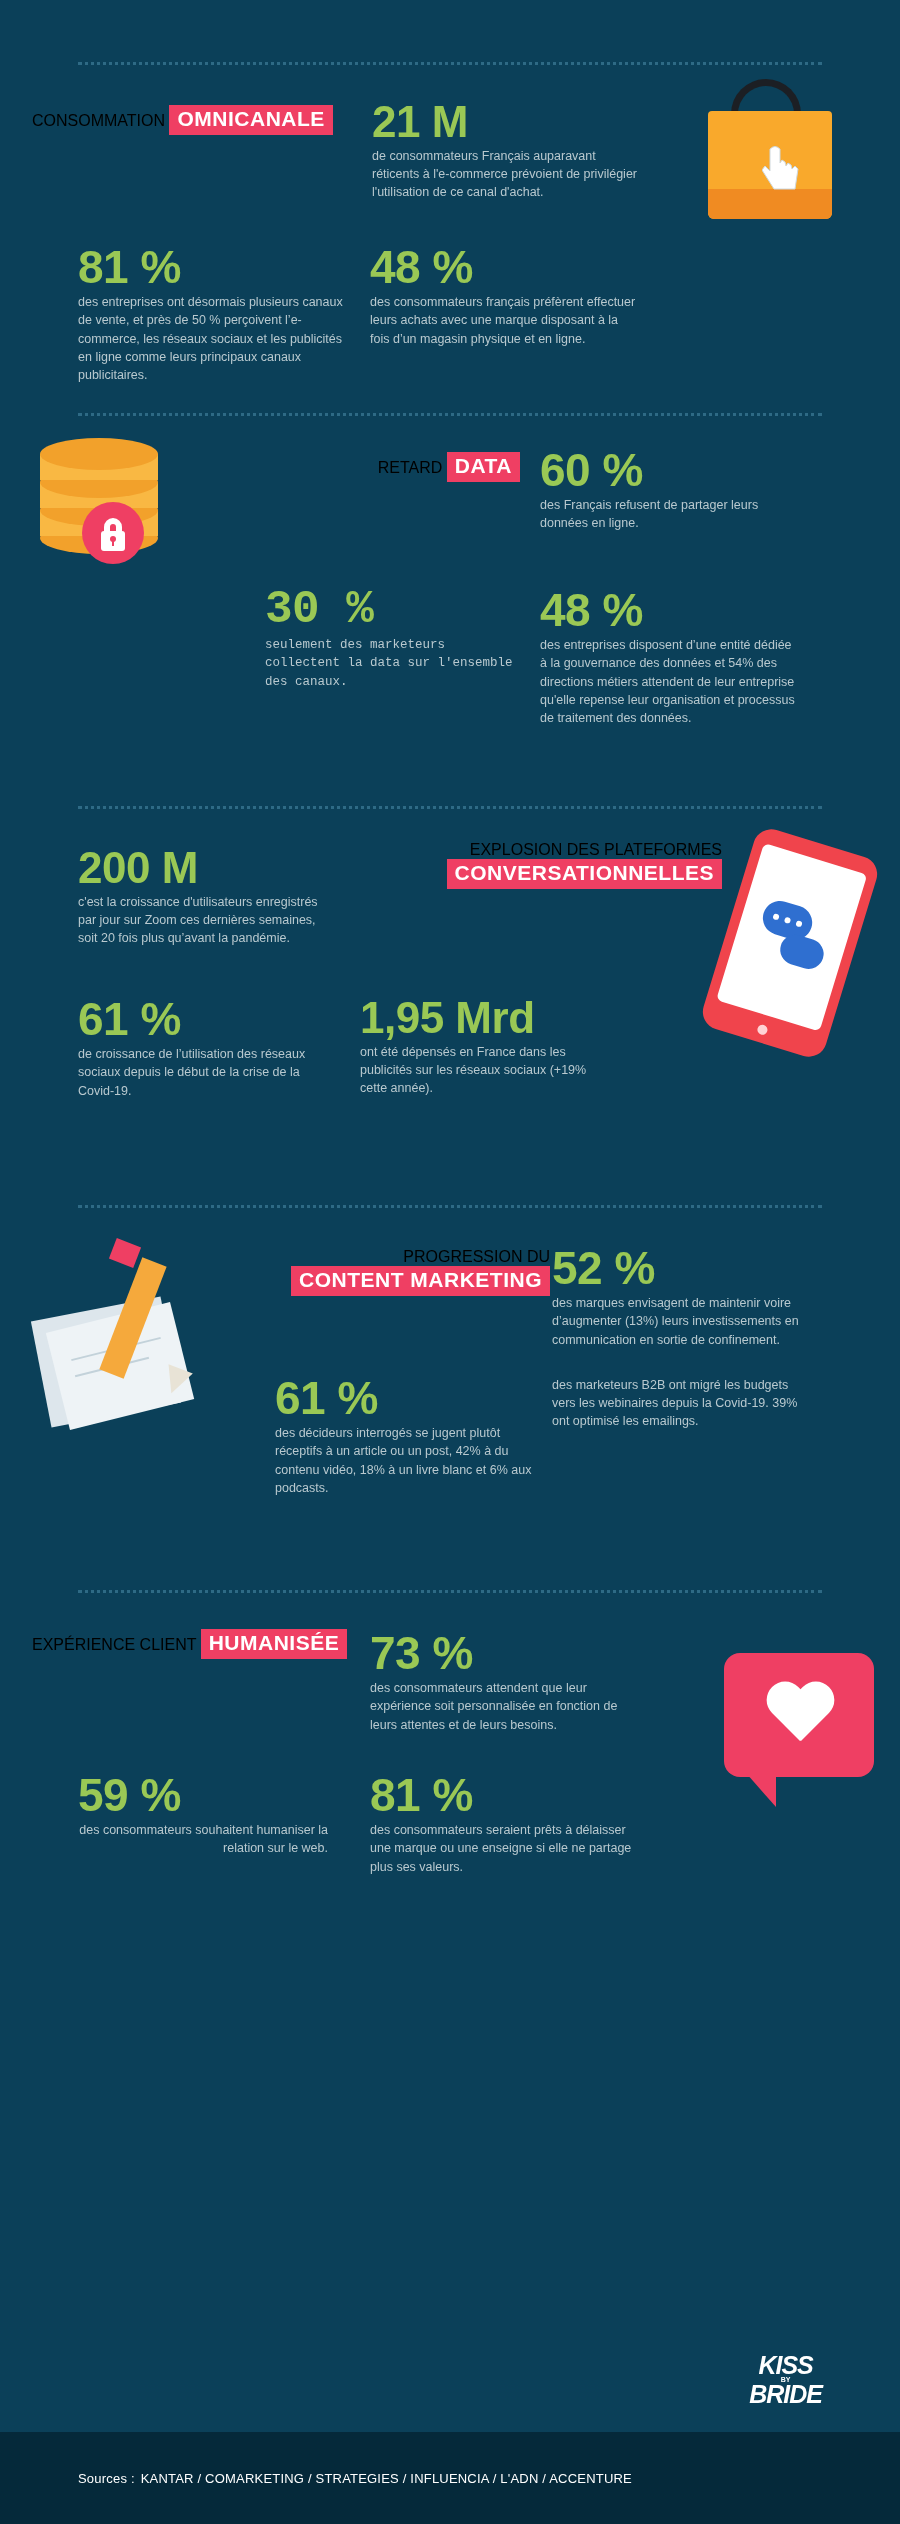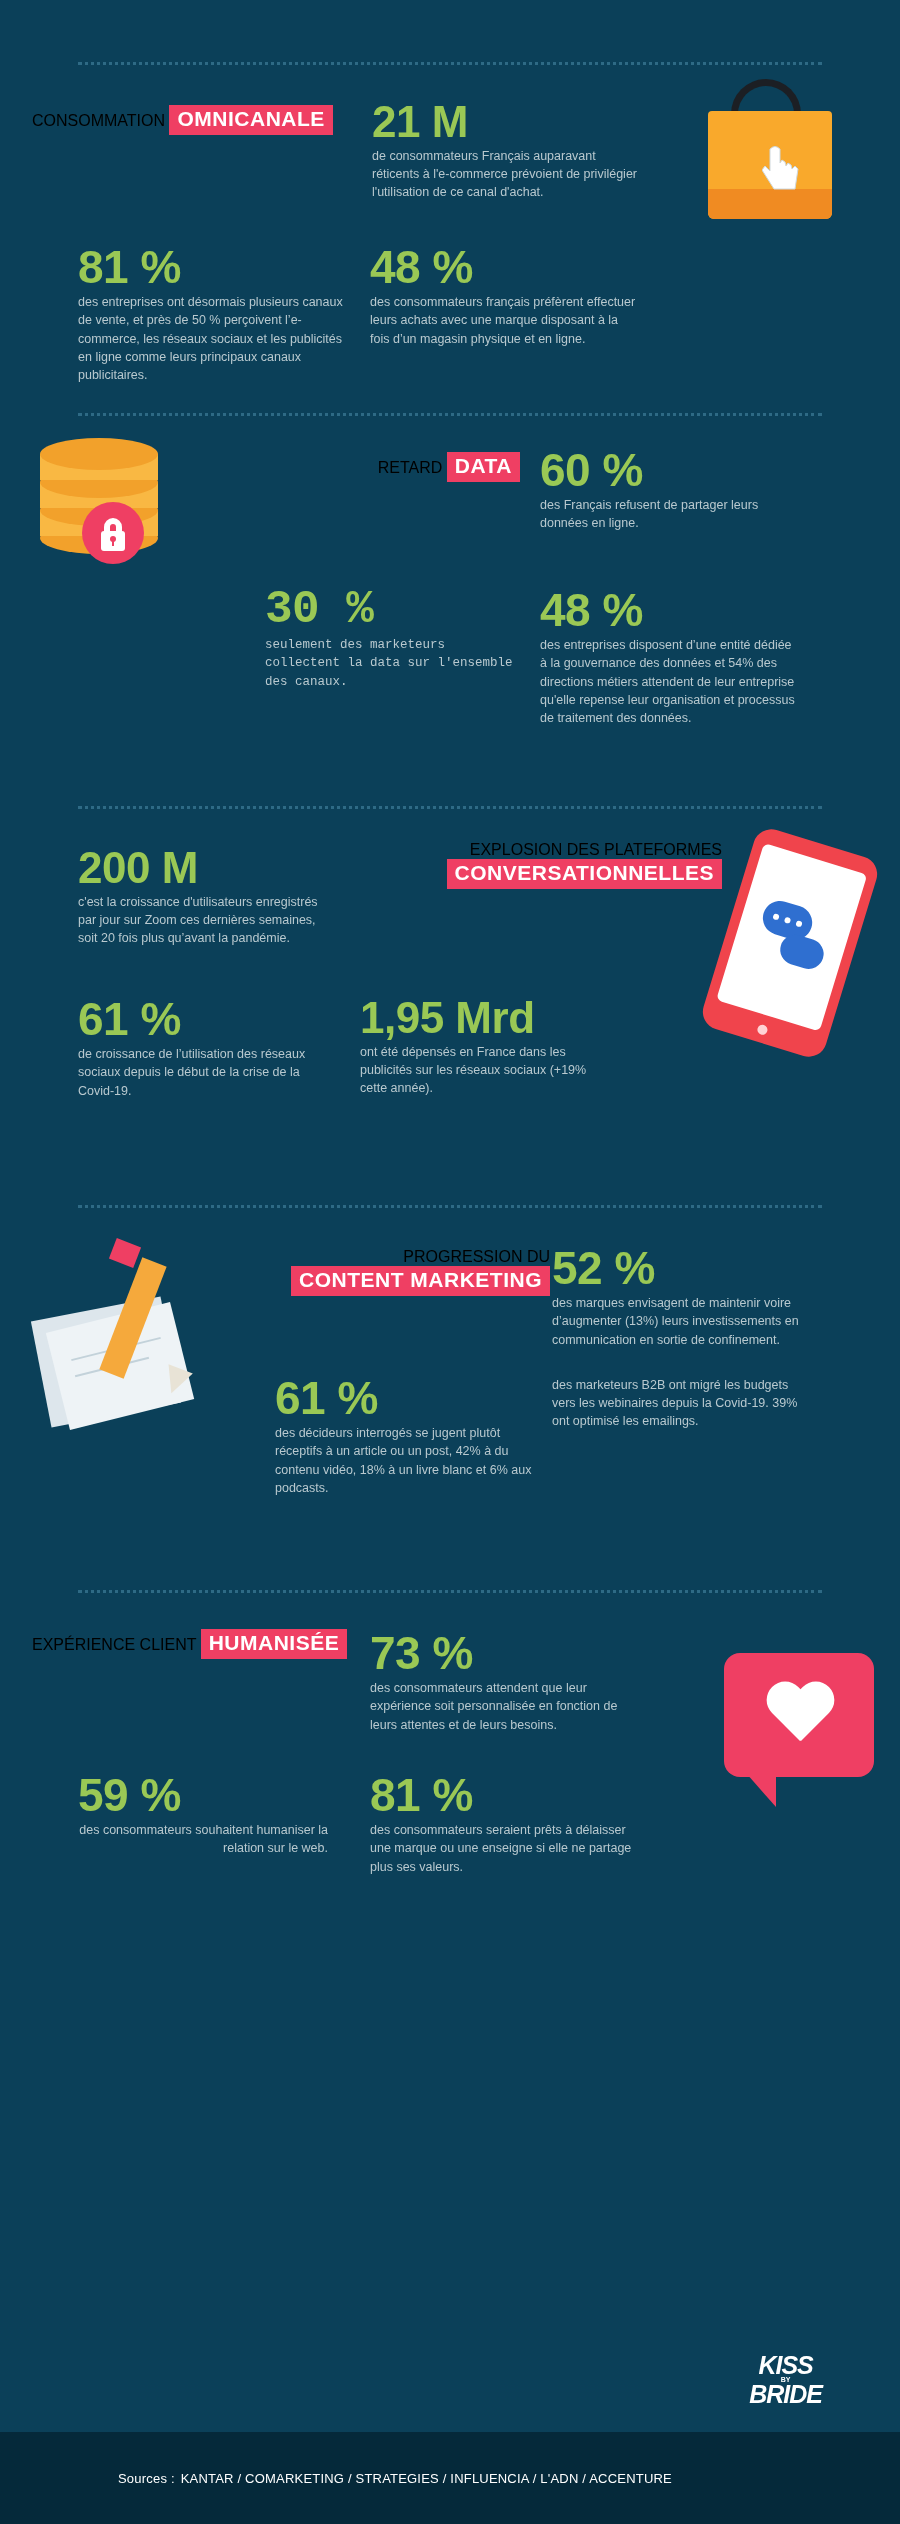--- a/index.html
+++ b/index.html
@@ -194,21 +194,21 @@
   .logo-b { font-size:25px; font-weight:bold; letter-spacing:-1px; font-style:italic; }
   .logo-by { font-size:7px; font-weight:bold; letter-spacing:0; }
   .footer-bar {
     position:absolute; left:0; bottom:0; width:900px; height:92px;
     background:#05293a; display:flex; align-items:center;
   }
   .sources {
     color:#ffffff; font-size:13px; letter-spacing:.2px;
     margin-left:78px;
   }
-  .sources .lbl { margin-right:6px;margin-left:40px; }
+  .sources .lbl { margin-right:6px; }
 </style>
 </head>
 <body>
 
 <div class="page">
 
 
   <div class="divider" style="margin-top:62px;"></div>
 
   <div class="section" style="height:348px; padding-top:34px;">

